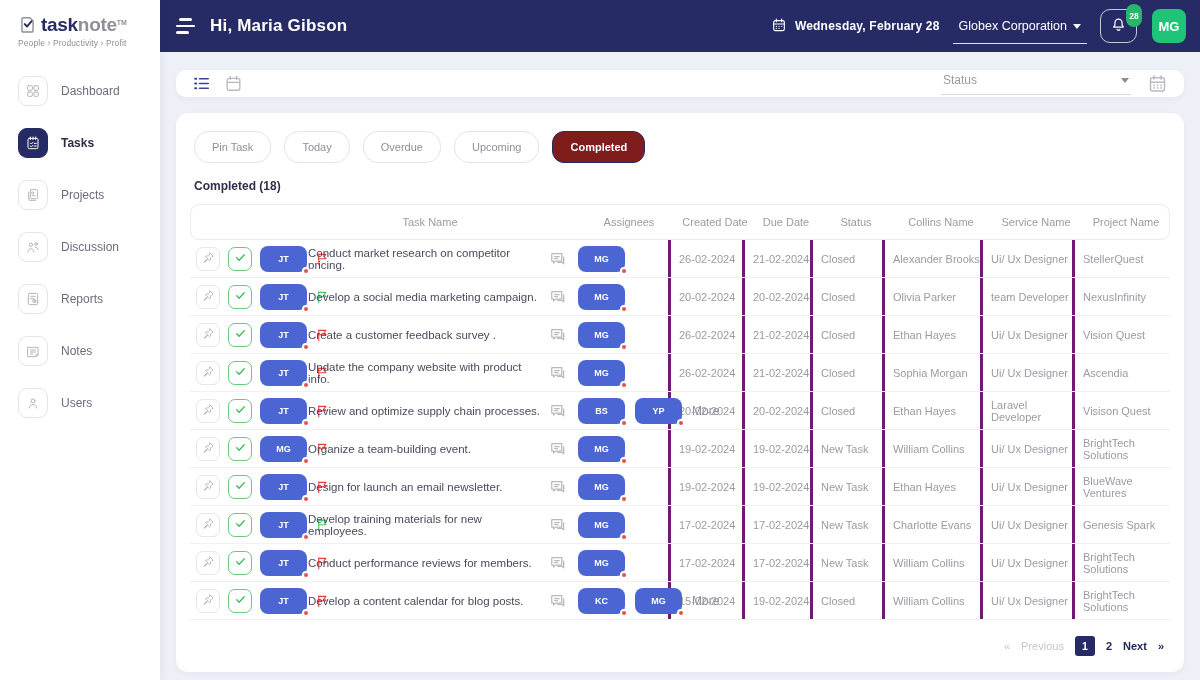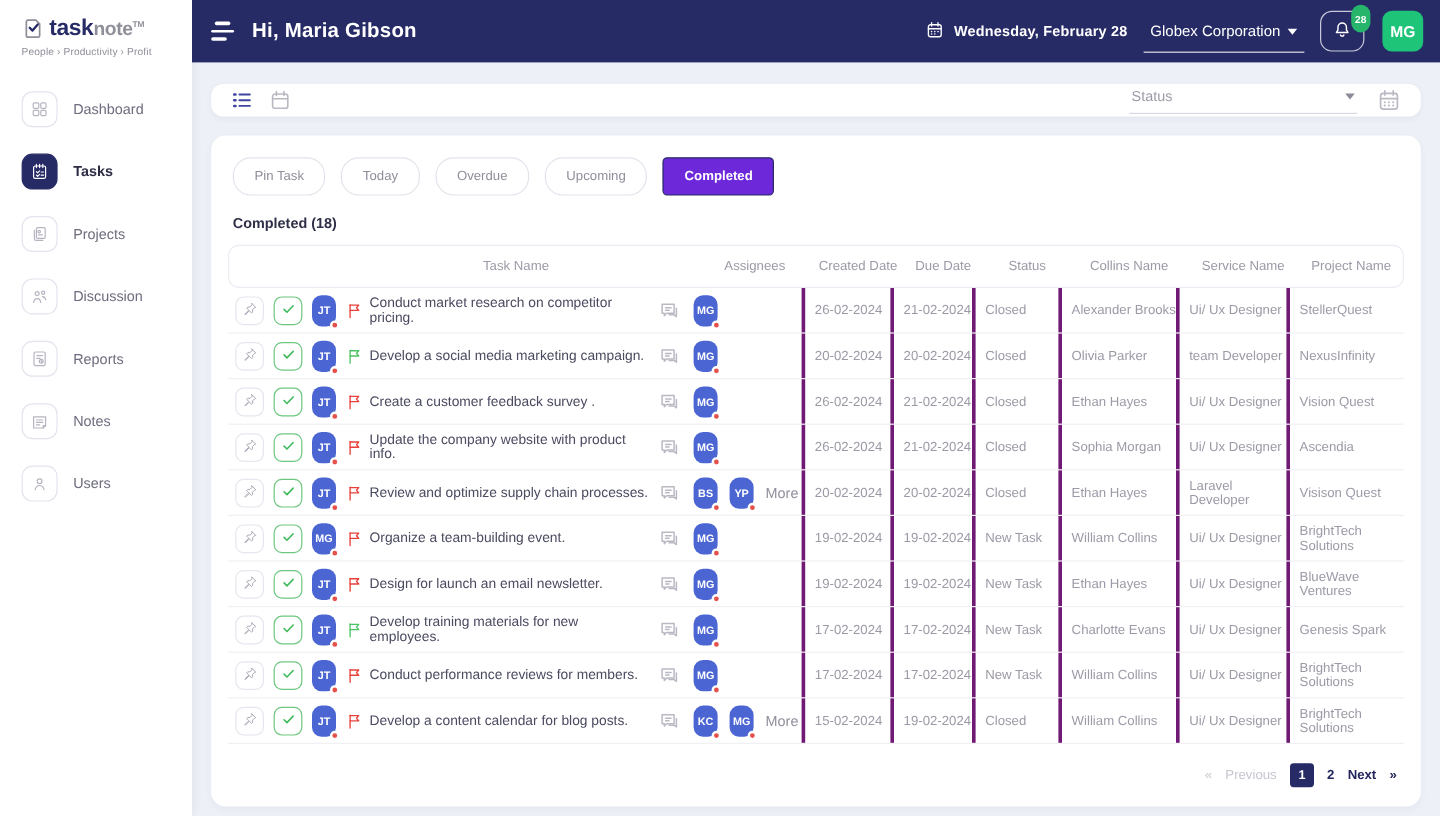--- a/index.html
+++ b/index.html
@@ -14,21 +14,21 @@
   
   .sidebar {
     position: absolute; left:0; top:0; width:160px; height:680px;
     background:#fff; z-index:3;
     box-shadow: 2px 0 8px rgba(40,40,90,.06);
   }
   .logo-block { height:55px; display:flex; flex-direction:column; justify-content:center; padding:6px 0 0 18px; }
   .logo-line { display:flex; align-items:flex-start; gap:4px; }
   .logo-line svg { margin-top:1px; }
   .logo-task { font-size:19px; font-weight:bold; color:#262b66; letter-spacing:-.3px; }
-  .logo-note { font-size:16px; font-weight:bold; color:#8f8f9a; letter-spacing:-.3px; }
+  .logo-note { font-size:19px; font-weight:bold; color:#8f8f9a; letter-spacing:-.3px; }
   .logo-tm { font-size:7px; color:#8f8f9a; vertical-align:super; font-weight:bold; }
   .logo-tagline { font-size:8.5px; color:#8f8f9a; margin-top:0px; letter-spacing:.1px; }
   .menu { margin-top:14px; }
   .menu-item { display:flex; align-items:center; gap:13px; padding:7px 0 7px 18px; margin-bottom:8px; cursor:pointer; }
   .menu-icon-box {
     width:30px; height:30px; border:1px solid #e4e4ee; border-radius:9px;
     display:flex; align-items:center; justify-content:center; color:#b5b5c2; background:#fff;
     flex-shrink:0;
   }
   .menu-item.active .menu-icon-box { background:#262b66; border-color:#262b66; color:#fff; }
@@ -87,39 +87,39 @@
     cursor:pointer; font-family:"Liberation Sans",sans-serif;
   }
   
   .content { margin-top:16px; border-radius:12px; padding:18px 14px 10px; flex:1; display:flex; flex-direction:column; }
   .pills { display:flex; gap:13px; margin:0 0 16px 4px; }
   .pill {
     border:1px solid #e3e3ec; border-radius:15px; background:#fff;
     font-size:11px; color:#8f8f9c; padding:8px 17px; cursor:pointer;
     font-family:"Liberation Sans",sans-serif;
   }
-  .pill.active { background:#6d28d9; border-color:#262b66; color:#fff; font-weight:bold; border-radius:4px; padding:9px 17px; }
+  .pill.active { background:#7f1d1d; border-color:#262b66; color:#fff; font-weight:bold; border-radius:12px; padding:9px 17px; }
   .section-title { font-size:12px; font-weight:bold; color:#2f2f49; margin:0 0 11px 4px; }
   .grid-cols { display:grid; grid-template-columns:118px 240px 30px 98px 74px 68px 72px 98px 92px 1fr; }
   .thead {
     border:1px solid #ececf3; border-radius:9px; height:36px; align-items:center;
     color:#9b9ba7; font-size:11px;
   }
   .thead .hcell { padding-left:2px;text-align:center; }
   .trow { height:38px; align-items:stretch; border-bottom:1px solid #f0f0f5; font-size:11px; color:#9b9ba7; }
   .cell { display:flex; align-items:center; }
   .cell.sep { border-left:3px solid #701a75; padding-left:8px; margin-left:-8px; }
   .cell.actions { gap:8px; padding-left:6px; }
   .iconbox {
     width:24px; height:24px; border:1px solid #e6e6ee; border-radius:7px; background:#fff;
     display:flex; align-items:center; justify-content:center; color:#a7a7b4; cursor:pointer; flex-shrink:0;
   }
   .iconbox.check { border-color:#6cc77f; color:#3fb95a; }
   .avatar {
-    position:relative; width:20px; height:26px; border-radius:8px; background:#4b66d2; color:#fff;
+    position:relative; width:47px; height:26px; border-radius:8px; background:#4b66d2; color:#fff;
     font-size:9px; font-weight:bold; display:flex; align-items:center; justify-content:center;
     cursor:pointer; flex-shrink:0;
   }
   .avatar .dot { position:absolute; right:-3px; bottom:-3px; width:8px; height:8px; border-radius:50%; background:#e4504a; border:2px solid #fff; }
   .flagbtn { background:none; border:none; cursor:pointer; display:flex; padding:0; }
   .flagbtn.red { color:#e8413c; }
   .flagbtn.green { color:#4cc464; }
   .cell.task { color:#4a4a60; font-size:11.5px; padding-right:6px; cursor:pointer; }
   .chatbtn { background:none; border:none; color:#b9b9c4; cursor:pointer; display:flex; padding:0; }
   .cell.assignees { gap:10px; }

